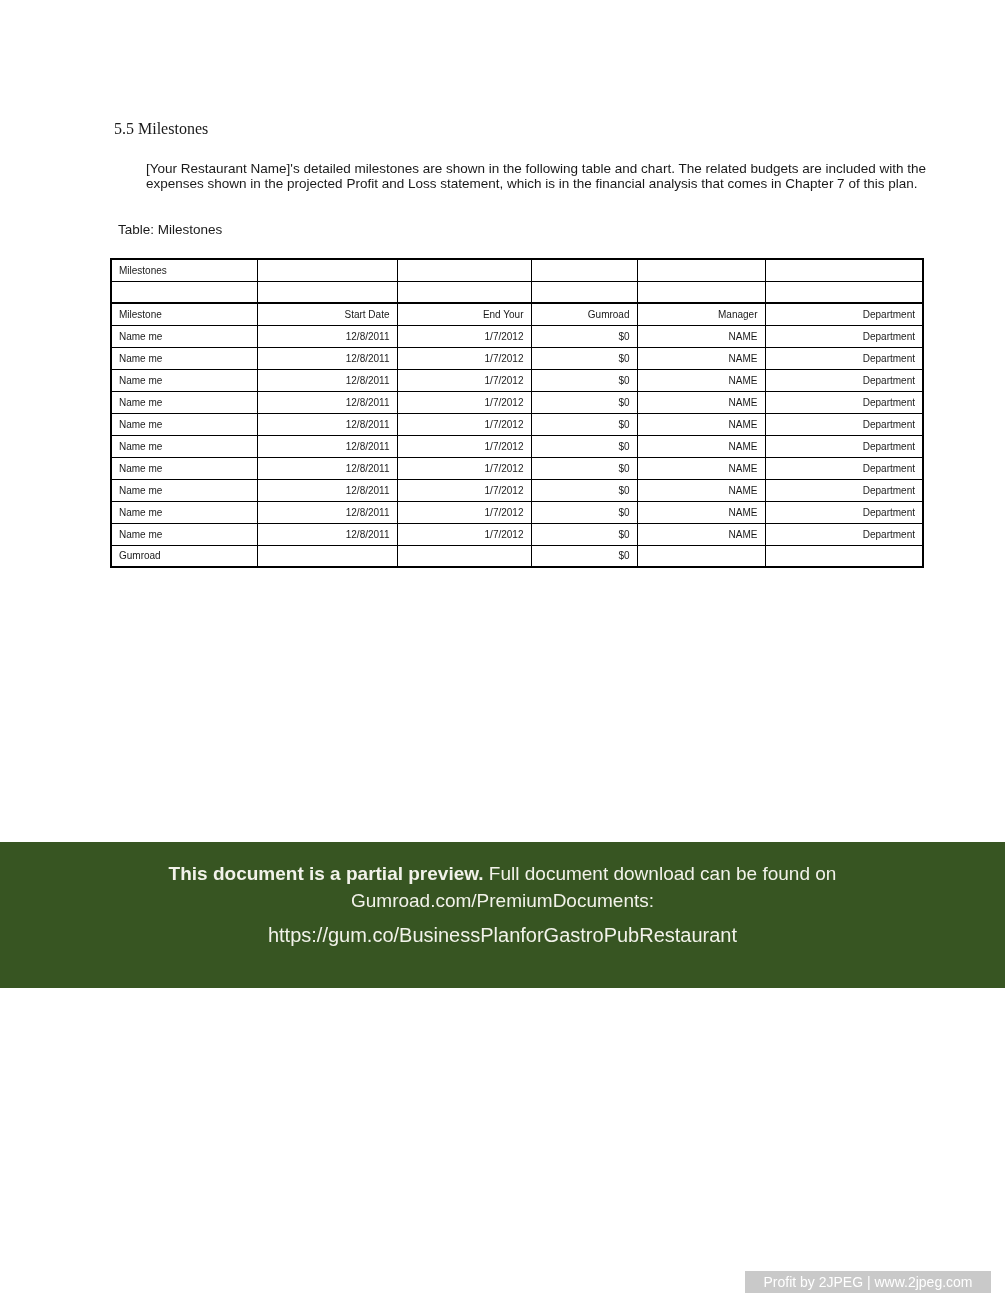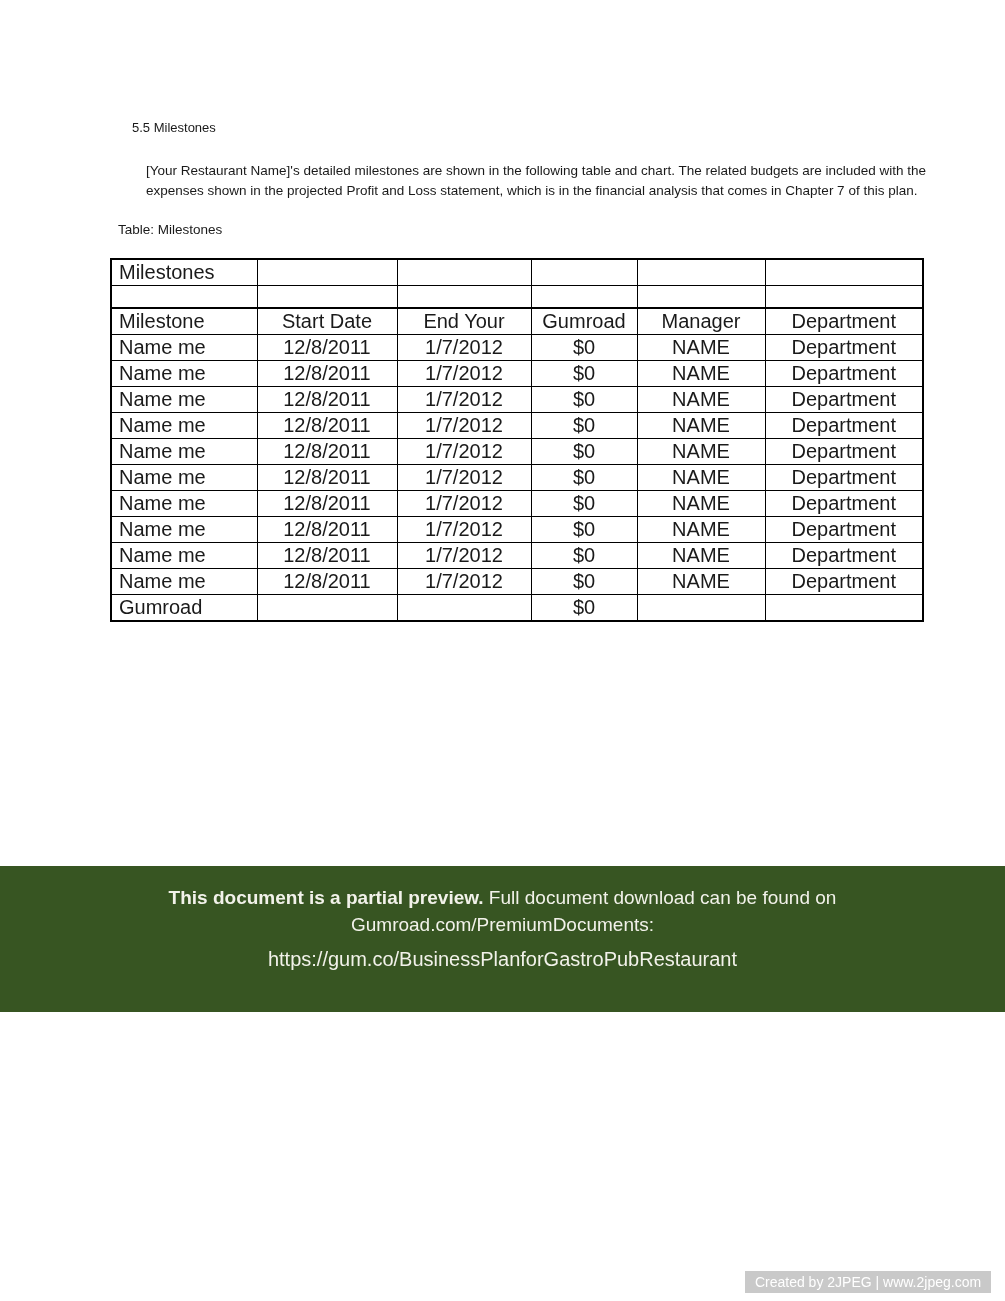--- a/index.html
+++ b/index.html
@@ -8,61 +8,62 @@
     width: 1005px;
     height: 1301px;
     position: relative;
     font-family: "Liberation Sans", sans-serif;
     color: #1a1a1a;
     overflow: hidden;
   }
 
   .section-heading {
     position: absolute;
-    left: 132px;
+    left: 114px;
     top: 120px;
-    font-size: 13px;
+    font-size: 16px;
+    font-family: Liberation Serif, serif;
   }
 
   .para {
     position: absolute;
     left: 146px;
     top: 161px;
     width: 801px;
     font-size: 13.5px;
-    line-height: 20px;
+    line-height: 15px;
   }
 
   .table-caption {
     position: absolute;
     left: 118px;
     top: 222px;
     font-size: 13.5px;
   }
 
   table.milestones {
     position: absolute;
     left: 110px;
     top: 258px;
     width: 812px;
     border-collapse: collapse;
     table-layout: fixed;
-    font-size: 20px;
+    font-size: 10px;
   }
   table.milestones td {
     border: 1px solid #000;
     height: 22px;
     padding: 1px 7px;
     overflow: hidden;
     white-space: nowrap;
   }
   table.milestones { border: 2px solid #000; }
   tr.spacer-row td { border-bottom-width: 2px; }
   td.al { text-align: left; }
-  td.ar { text-align: center; }
+  td.ar { text-align: right; }
 
   .banner {
     position: absolute;
     left: 0;
     top: 842px;
     width: 1005px;
     height: 146px;
     background: #375522;
     color: #f2f2ea;
   }
@@ -228,22 +229,22 @@
       <td class="al">Gumroad</td>
       <td></td>
       <td></td>
       <td class="ar">$0</td>
       <td></td>
       <td></td>
     </tr>
   </tbody>
 </table>
 
-<div class="banner" style="background: rgb(55, 85, 34); color: rgb(242, 242, 234); margin-top: 24px;">
+<div class="banner" style="background: rgb(55, 85, 34); color: rgb(242, 242, 234);">
   <div class="banner-text">
     <b>This document is a partial preview.</b><span> Full document download can be found on Gumroad.com/PremiumDocuments:</span>
   </div>
   <div class="banner-link-line">
     <a class="banner-link">https://gum.co/BusinessPlanforGastroPubRestaurant</a>
   </div>
 </div>
 
-<div class="watermark">Created by 2JPEG | www.2jpeg.com</div>
+<div class="watermark">Profit by 2JPEG | www.2jpeg.com</div>
 
 </body></html>

